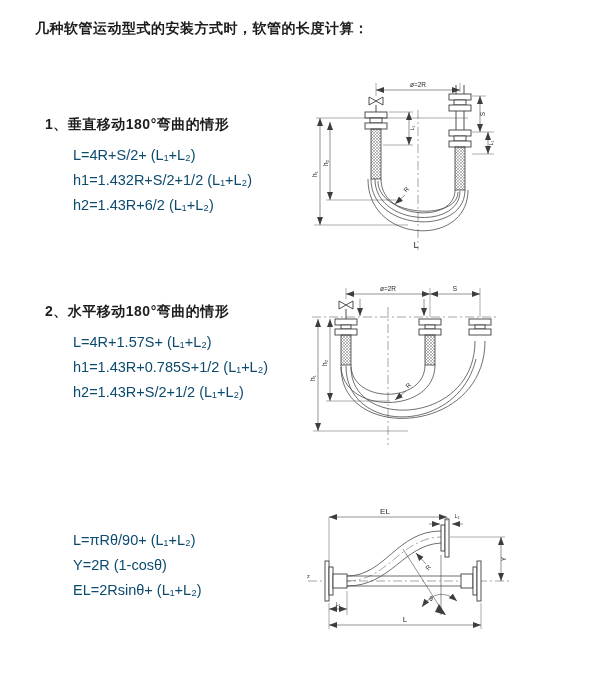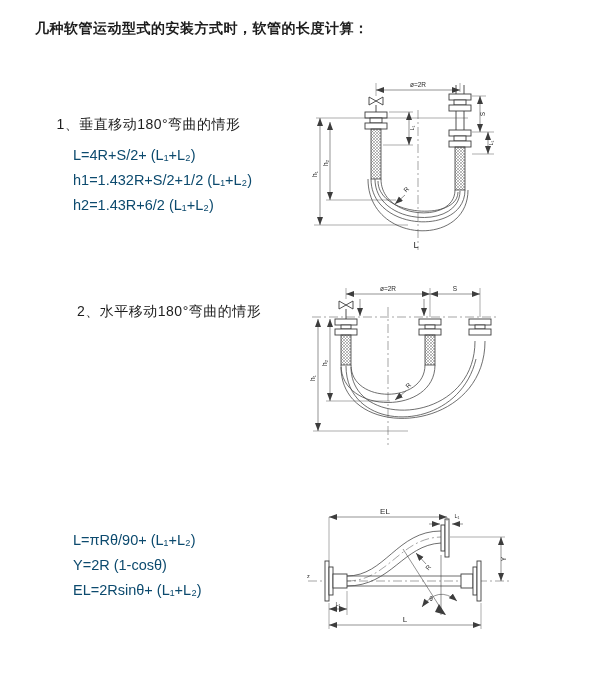--- a/index.html
+++ b/index.html
@@ -1,20 +1,20 @@
 <!DOCTYPE html>
 <html><head>
 <meta charset="utf-8">
 <style>
   html,body{margin:0;padding:0;background:#fff;}
   .page{position:relative;width:600px;height:675px;background:#ffffff;overflow:hidden;
         font-family:"Liberation Sans","DejaVu Sans",sans-serif;color:#1d1d1d;padding-left:22px;}
   .title{position:absolute;left:35px;top:20px;font-size:14px;font-weight:700;letter-spacing:.5px;}
   .section{position:absolute;left:45px;}
-  .sec-h{font-size:14px;font-weight:400;letter-spacing:.5px;text-align:center;}
+  .sec-h{font-size:14px;font-weight:700;letter-spacing:.5px;}
   .formulas{margin:9px 0 0 28px;}
   .formula{font-size:14.5px;line-height:25px;white-space:pre;color:#0c4a6e;}
   .diag{position:absolute;}
   svg text{fill:#2a2a2a;font-family:"Liberation Sans","DejaVu Sans",sans-serif;font-size:6.5px;}
   svg .big{font-size:9px;}
   svg .med{font-size:8px;}
   svg .sm{font-size:5.5px;}
   .ln{stroke:#3d3d3d;stroke-width:.9;fill:none;}
   .hs{stroke:#4a4a4a;stroke-width:.8;fill:none;}
   .dim{stroke:#4a4a4a;stroke-width:.6;fill:none;}
@@ -32,22 +32,27 @@
 
   <div class="section" style="top:116px;">
     <div class="sec-h">1、垂直移动180°弯曲的情形</div>
     <div class="formulas">
       <div class="formula">L=4R+S/2+ (L₁+L₂)</div>
       <div class="formula">h1=1.432R+S/2+1/2 (L₁+L₂)</div>
       <div class="formula">h2=1.43R+6/2 (L₁+L₂)</div>
     </div>
   </div>
 
-  <div class="section" style="top:303px;margin-left:32px;">
+  <div class="section" style="top:303px;">
     <div class="sec-h">2、水平移动180°弯曲的情形</div>
+    <div class="formulas">
+      <div class="formula">L=4R+1.57S+ (L₁+L₂)</div>
+      <div class="formula">h1=1.43R+0.785S+1/2 (L₁+L₂)</div>
+      <div class="formula">h2=1.43R+S/2+1/2 (L₁+L₂)</div>
+    </div>
   </div>
 
   <div class="section" style="top:519px;">
     <div class="formulas">
       <div class="formula">L=πRθ/90+ (L₁+L₂)</div>
       <div class="formula">Y=2R (1-cosθ)</div>
       <div class="formula">EL=2Rsinθ+ (L₁+L₂)</div>
     </div>
   </div>
 

